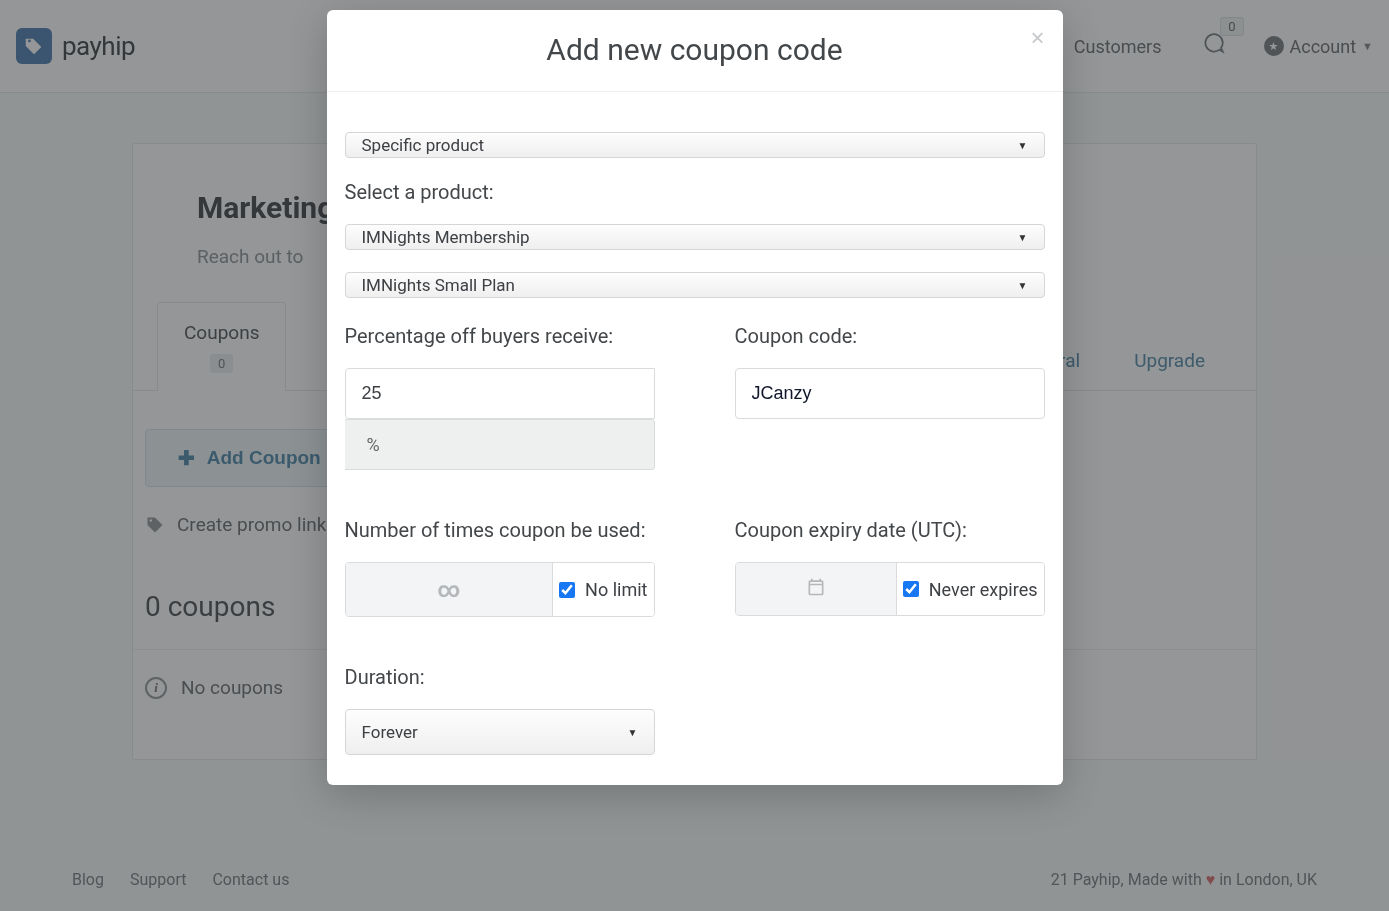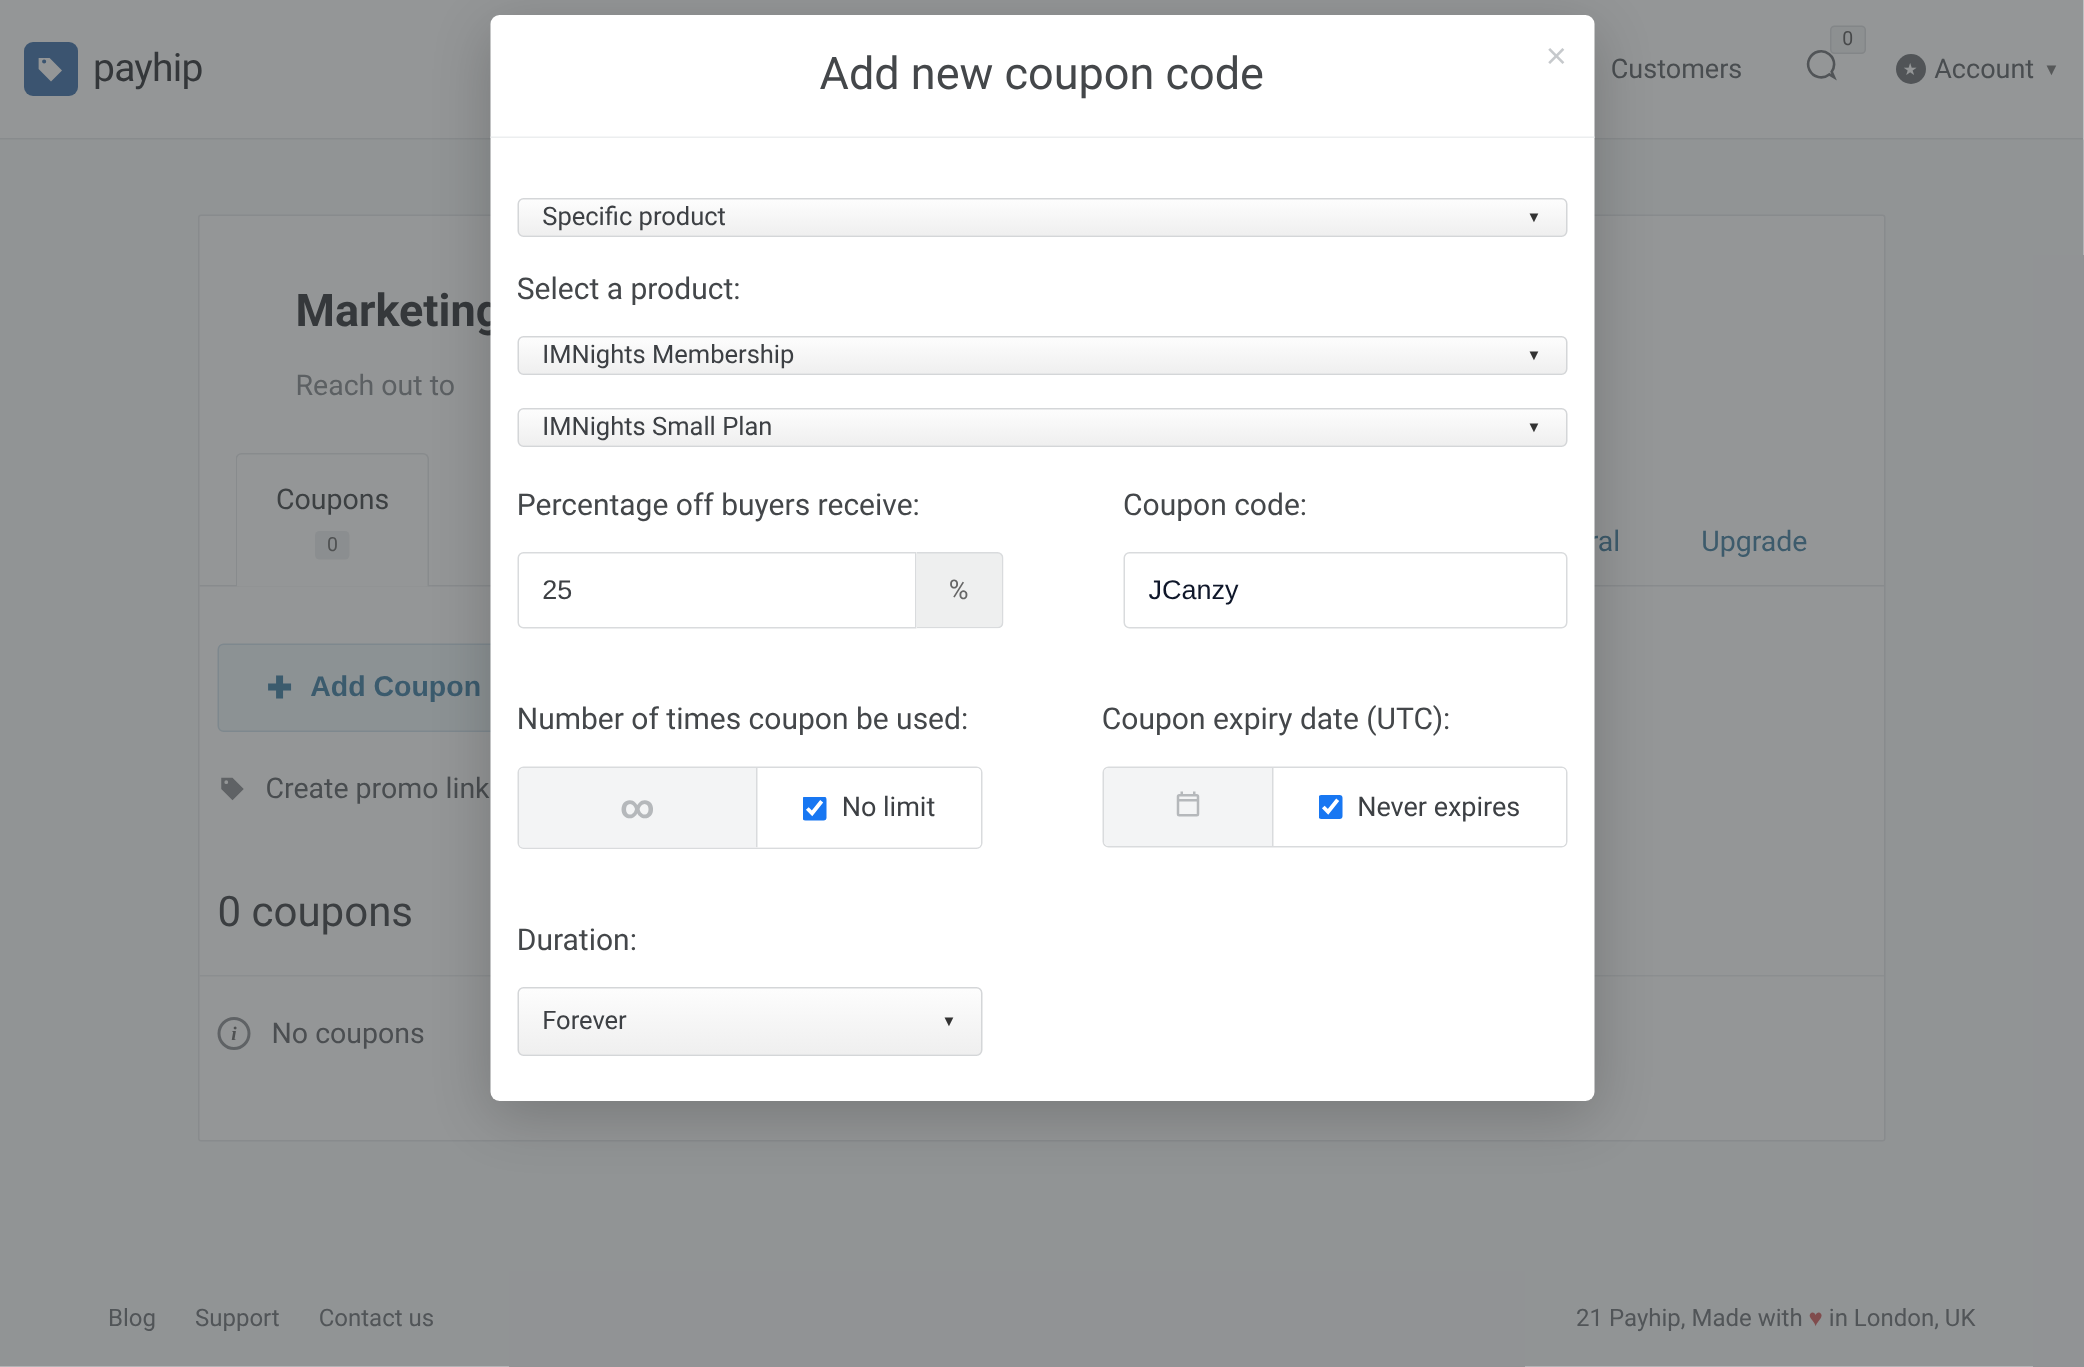--- a/index.html
+++ b/index.html
@@ -141,21 +141,21 @@
 .select-half {
   width: 310px; padding: 12px 16px; font-size: 17px;
   background: linear-gradient(#fdfdfd, #efefef);
   border: 1px solid #d4d6d8; border-radius: 4px;
   display: flex; justify-content: space-between; align-items: center;
   cursor: pointer; color: #3d4044;
 }
 .caret-sm { font-size: 10px; color: #333; }
 .row2 { display: flex; gap: 80px; margin-top: 26px; }
 .col { flex: 1; }
-.input-grp { display: flex; }
+.input-grp { display: flex; flex-direction: column; }
 .text-input {
   border: 1px solid #d9dbdd; padding: 14px 16px;
   font-size: 18px; border-radius: 4px; width: 100%;
   color: #0f172a;
 }
 .pct-input {
   border: 1px solid #d9dbdd; padding: 14px 16px;
   font-size: 18px; border-radius: 4px 0 0 4px; flex: 1;
   color: #3d4044;
 }
@@ -167,21 +167,21 @@
 .check-row {
   display: flex; border: 1px solid #d9dbdd; border-radius: 4px;
   overflow: hidden;
 }
 .check-left {
   flex: 1; background: #f3f4f5; display: flex;
   align-items: center; justify-content: center; padding: 14px;
 }
 .check-right {
   background: #fff; border-left: 1px solid #d9dbdd;
-  padding: 14px 30px; display: flex; align-items: center;
+  padding: 14px 6px; display: flex; align-items: center;
   gap: 10px; font-size: 18px; color: #3d4044; white-space: nowrap;
 }
 .cbx {
   width: 16px; height: 16px; accent-color: #1877f2;
 }
 .inf-icon { font-size: 22px; color: #b5b8bb; font-weight: bold; }
 .cal-icon svg { width: 20px; height: 20px; fill: #b5b8bb; }
 .section-gap { margin-top: 48px; }
 </style>
 </head>

